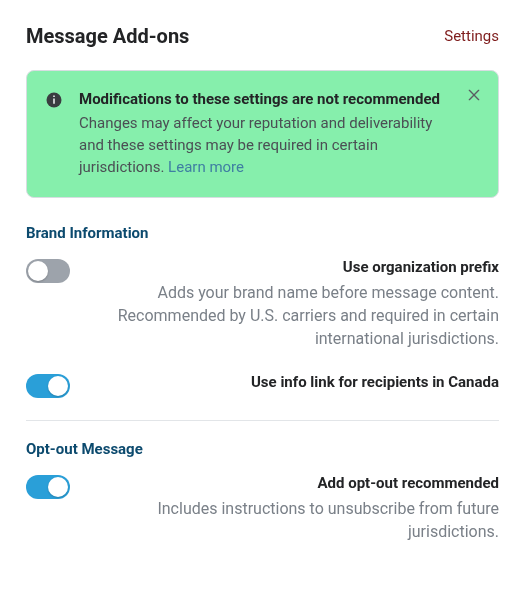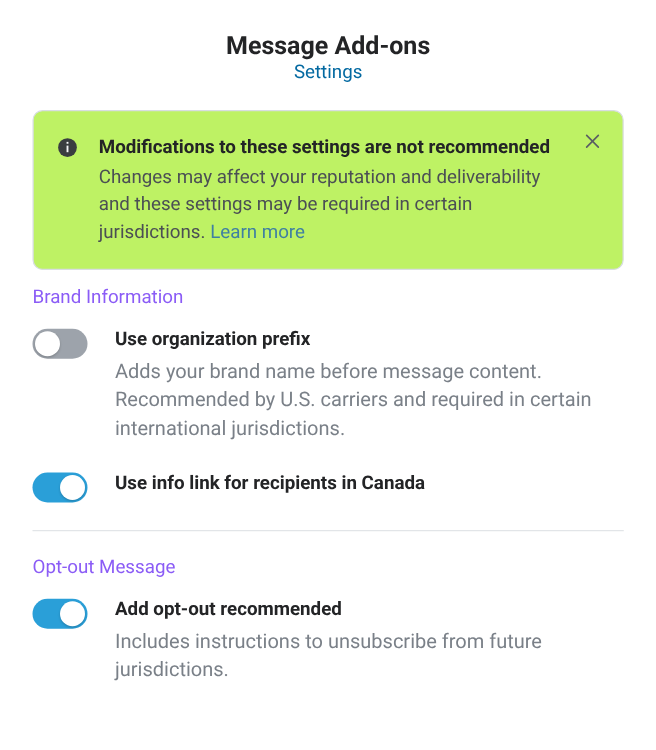--- a/index.html
+++ b/index.html
@@ -10,41 +10,40 @@
     background: #ffffff;
     color: #222;
     padding: 24px 26px 0 26px;
     overflow: hidden;
   }
   .header {
     display: flex;
     justify-content: space-between;
     align-items: center;
     margin-bottom: 22px;
-    flex-direction: column;
   }
   .page-title {
     font-size: 20px;
     font-weight: 700;
     color: #232426;
   }
   .settings-link {
     font-size: 15px;
-    color: #0369a1;
+    color: #7f1d1d;
     cursor: pointer;
   }
   .notice-box {
     border: 1px solid #d8dde1;
-    background: #bef264;
+    background: #86efac;
     border-radius: 8px;
     padding: 18px 18px 18px 18px;
     display: flex;
     gap: 16px;
     align-items: flex-start;
-    margin-bottom: 12px;
+    margin-bottom: 26px;
     position: relative;
   }
   .info-icon {
     flex-shrink: 0;
     width: 18px;
     height: 18px;
     margin-top: 2px;
   }
   .notice-content {
     flex: 1;
@@ -71,22 +70,22 @@
     right: 14px;
     top: 14px;
     background: none;
     border: none;
     cursor: pointer;
     padding: 2px;
     line-height: 0;
   }
   .section-heading {
     font-size: 15px;
-    font-weight: 400;
-    color: #8b5cf6;
+    font-weight: 700;
+    color: #0c4a6e;
     margin-bottom: 16px;
   }
   .setting-row {
     display: flex;
     gap: 22px;
     align-items: flex-start;
     padding-bottom: 22px;
   }
   .row-divider {
     border-bottom: 1px solid #e2e5e8;
@@ -108,21 +107,21 @@
     top: 2px;
     width: 20px;
     height: 20px;
     border-radius: 50%;
     background: #ffffff;
     box-shadow: 0 1px 2px rgba(0,0,0,0.2);
     transition: left .1s;
   }
   .toggle.off .knob { left: 2px; }
   .toggle.on  .knob { left: 22px; }
-  .setting-text { flex: 1; }
+  .setting-text { flex: 1; text-align: right; }
   .setting-label {
     font-size: 15px;
     font-weight: 700;
     color: #232426;
     margin-bottom: 4px;
     line-height: 1.3;
   }
   .setting-desc {
     font-size: 16px;
     color: #7a8088;

